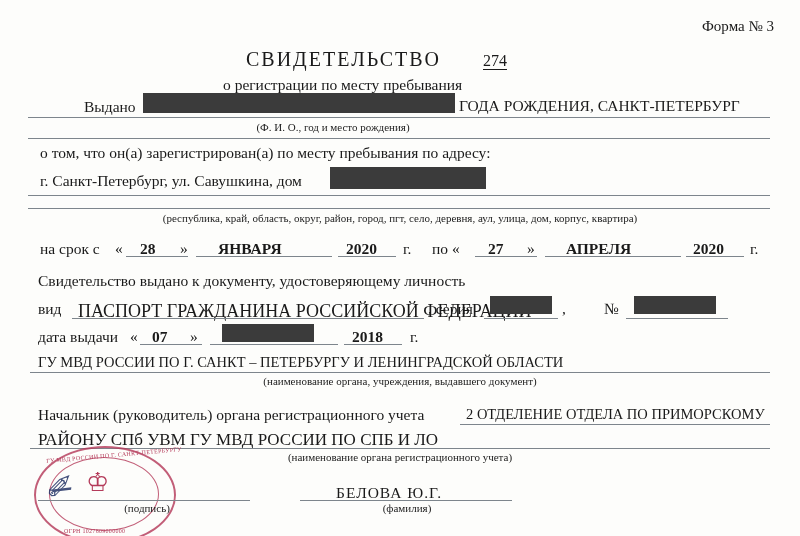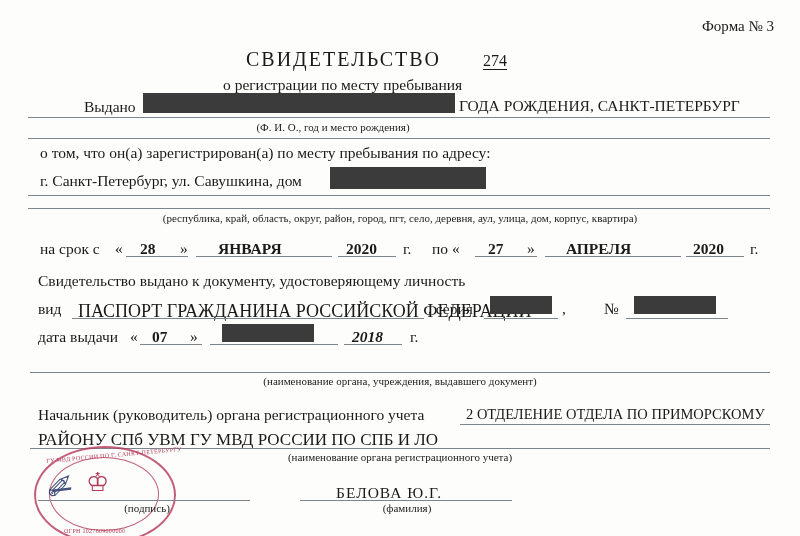--- a/index.html
+++ b/index.html
@@ -169,24 +169,25 @@
   <div class="redact" style="left:634px; top:296px; width:82px; height:18px;"></div>
   <div class="field-underline" style="left:626px; top:318px; width:102px;"></div>
 
   <div class="txt lbl" style="top:328px; left:38px;">дата выдачи</div>
   <div class="txt lbl" style="top:328px; left:130px;">«</div>
   <div class="txt lbl bold" style="top:328px; left:152px;">07</div>
   <div class="txt lbl" style="top:328px; left:190px;">»</div>
   <div class="field-underline" style="left:140px; top:344px; width:62px;"></div>
   <div class="redact" style="left:222px; top:324px; width:92px; height:18px;"></div>
   <div class="field-underline" style="left:210px; top:344px; width:128px;"></div>
-  <div class="txt lbl bold" style="top:328px; left:352px;font-style:italic;">2018</div>
+  <div class="txt lbl bold" style="top:328px; left:352px;">2018</div>
   <div class="field-underline" style="left:344px; top:344px; width:58px;"></div>
   <div class="txt lbl" style="top:328px; left:410px;">г.</div>
 
+  <div class="txt" style="top:354px; left:38px; font-size:14.5px;">ГУ  МВД  РОССИИ  ПО  Г. САНКТ – ПЕТЕРБУРГУ  И  ЛЕНИНГРАДСКОЙ ОБЛАСТИ</div>
   <div class="field-underline" style="left:30px; top:372px; width:740px;"></div>
   <div class="small-caption" style="top:375px; left:0; width:800px;">(наименование органа, учреждения, выдавшего документ)</div>
 
   <div class="txt lbl" style="top:406px; left:38px;">Начальник (руководитель) органа регистрационного учета</div>
   <div class="txt" style="top:406px; left:466px; font-size:14.5px;">2 ОТДЕЛЕНИЕ ОТДЕЛА  ПО ПРИМОРСКОМУ</div>
   <div class="field-underline" style="left:460px; top:424px; width:310px;"></div>
   <div class="txt" style="top:430px; left:38px; font-size:17px;">РАЙОНУ СПб УВМ  ГУ  МВД  РОССИИ  ПО  СПБ  И  ЛО</div>
   <div class="field-underline" style="left:30px; top:448px; width:740px;"></div>
   <div class="small-caption" style="top:451px; left:0; width:800px;">(наименование органа регистрационного учета)</div>
 

